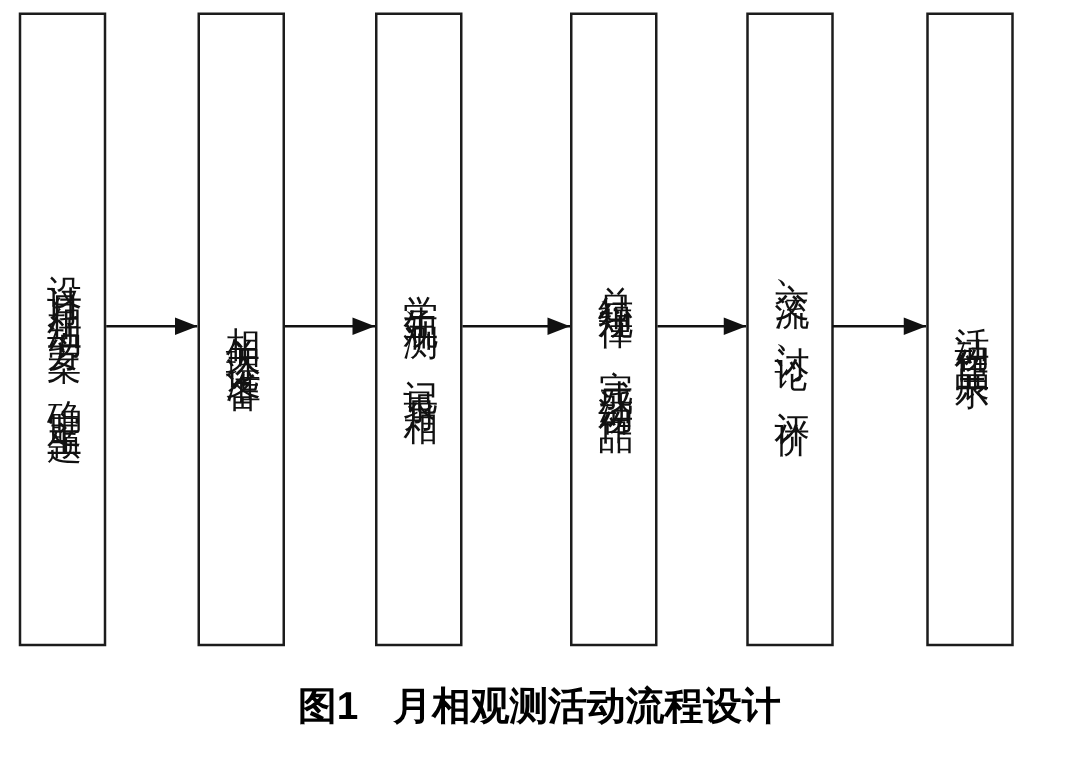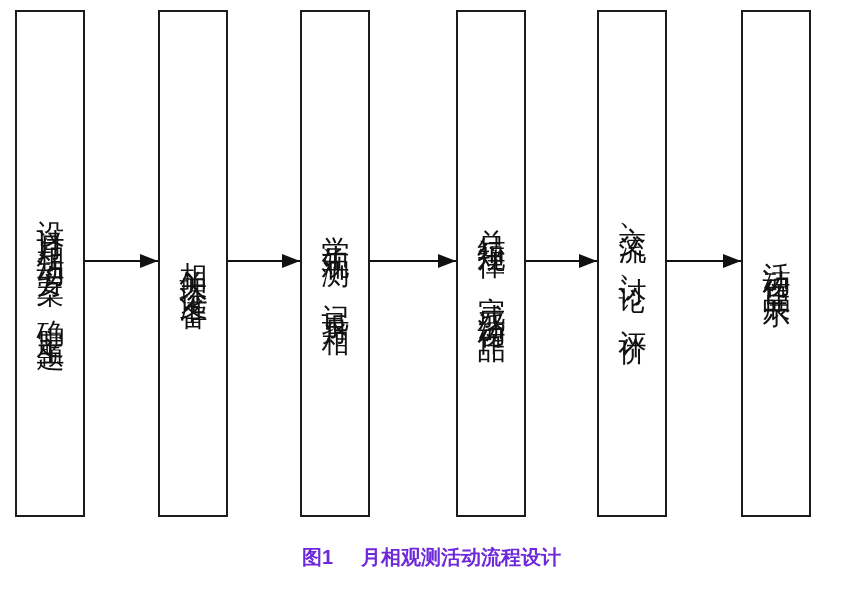--- a/index.html
+++ b/index.html
@@ -67,22 +67,22 @@
   .arrow-5 { left: 666px; width: 75px; }
 
   .caption {
     position: absolute;
     left: 0;
     top: 544px;
     width: 100%;
     text-align: center;
     font-family: "Liberation Sans", "DejaVu Sans", sans-serif;
     font-weight: bold;
-    font-size: 20px;
-    color: #6d28d9;
+    font-size: 31px;
+    color: #000000;
   }
   .caption .caption-label {
     margin-right: 28px;
   }
 </style>
 </head>
 <body>
 
 <div class="figure">
 

